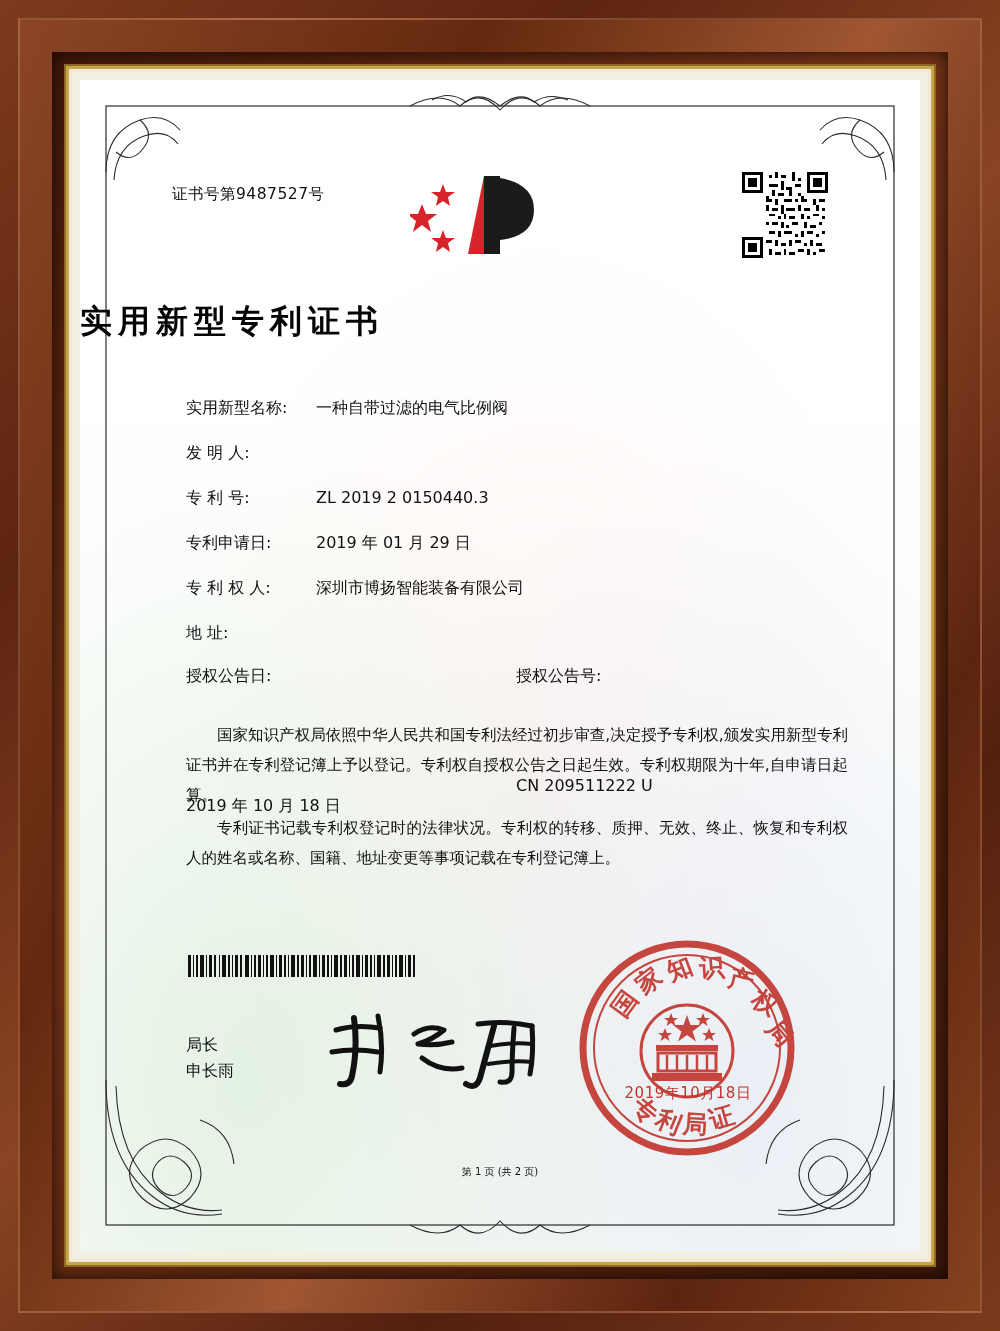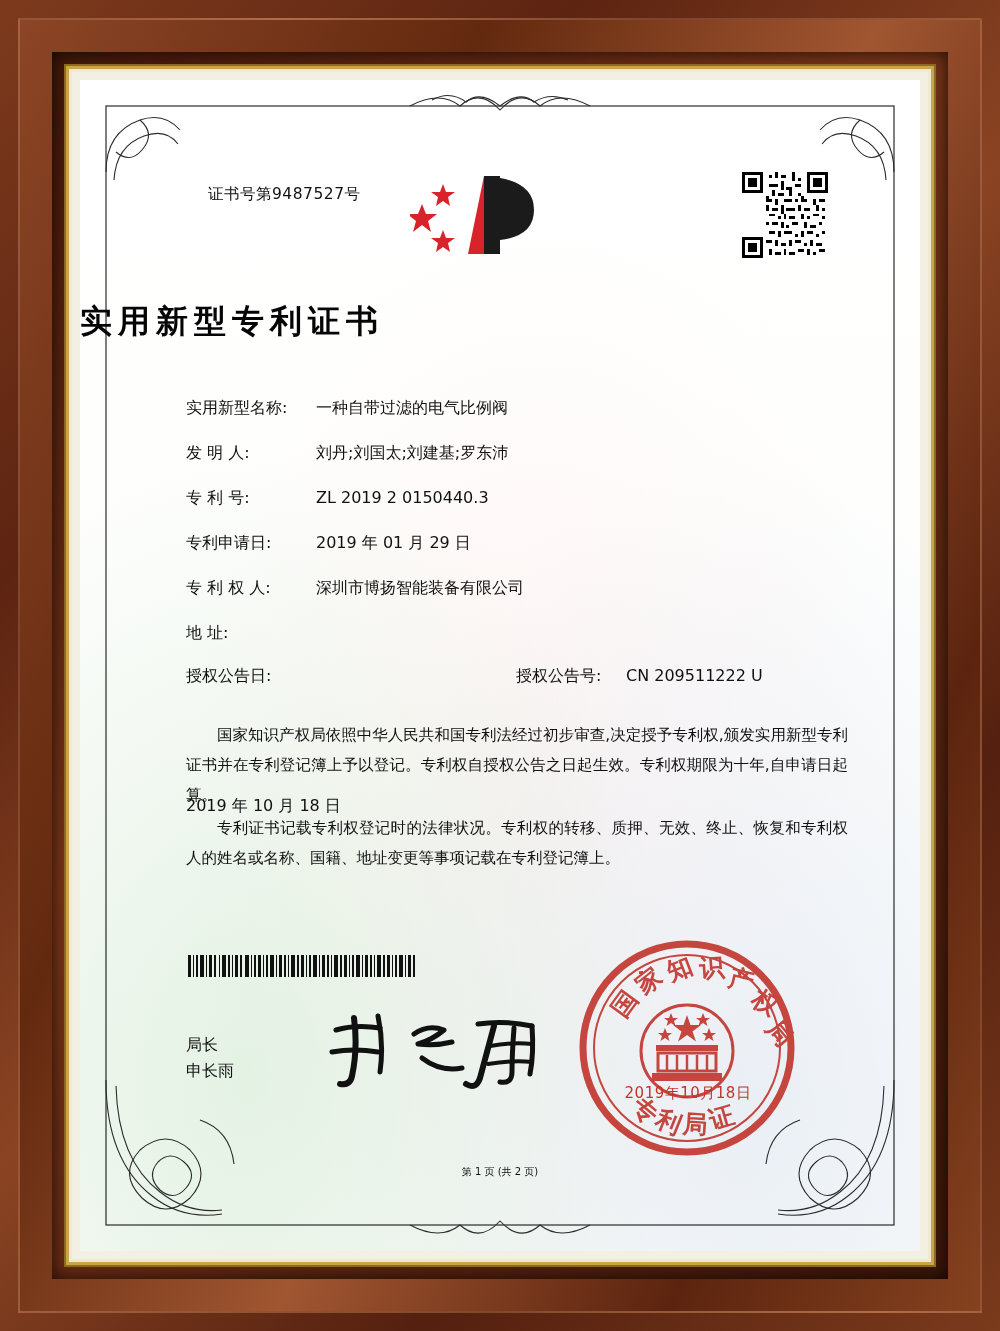--- a/index.html
+++ b/index.html
@@ -39,38 +39,38 @@
       radial-gradient(ellipse at 80% 88%, rgba(214,226,240,.5) 0%, rgba(255,255,255,0) 45%),
       radial-gradient(ellipse at 55% 60%, rgba(255,228,226,.35) 0%, rgba(255,255,255,0) 55%),
       linear-gradient(#ffffff,#fdfdfb);
     overflow:hidden;
   }
   .deco-svg{position:absolute;left:0;top:0;width:100%;height:100%;}
   
   .content{position:absolute;left:0;top:0;right:0;bottom:0;}
   .cert-no{
     position:absolute;left:92px;top:104px;
-    font-size:15.5px;color:#111;letter-spacing:.5px;margin-left:36px;
+    font-size:15.5px;color:#111;letter-spacing:.5px;
   }
   .logo{position:absolute;left:330px;top:90px;width:140px;height:90px;}
   .qr{
     position:absolute;right:92px;top:92px;width:86px;height:86px;
   }
   .title{
     position:absolute;left:0;right:0;top:220px;text-align:left;
     font-family:"DejaVu Serif","Liberation Serif",serif;
     font-weight:bold;font-size:32px;letter-spacing:6px;color:#050505;
   }
   .fields{position:absolute;left:106px;top:316px;right:70px;}
   .row{display:flex;margin-bottom:21px;font-size:16px;color:#111;line-height:1.5;}
   .lbl{width:130px;flex:0 0 130px;white-space:nowrap;}
   .val{flex:1;}
   .row-inline{display:flex;margin-bottom:8px;font-size:16px;color:#111;}
   .pub-left{display:flex;width:330px;flex-direction:column;}
-  .pub-right{display:flex;}
+  .pub-right{display:flex;flex-direction:column;}
   .pub-right .lbl{width:110px;flex:0 0 110px;}
   .para{
     position:absolute;left:106px;right:72px;top:640px;
     font-size:15.5px;color:#111;line-height:1.95;text-align:justify;
   }
   .para p{margin:0 0 2px 0;text-indent:2em;}
   .barcode{position:absolute;left:108px;top:875px;width:230px;height:22px;}
   .sign-label{position:absolute;left:106px;top:952px;font-size:16px;color:#111;line-height:1.6;}
   .signature{position:absolute;left:238px;top:930px;width:240px;height:80px;}
   .seal{position:absolute;left:492px;top:853px;width:230px;height:230px;}
@@ -232,21 +232,20 @@
 
       <div class="title">实用新型专利证书</div>
 
       <div class="fields">
         <div class="row">
           <div class="lbl">实用新型名称:</div>
           <div class="val">一种自带过滤的电气比例阀</div>
         </div>
         <div class="row">
           <div class="lbl">发 明 人:</div>
-          <div class="val">刘丹;刘国太;刘建基;罗东沛</div>
         </div>
         <div class="row">
           <div class="lbl">专 利 号:</div>
           <div class="val">ZL 2019 2 0150440.3</div>
         </div>
         <div class="row">
           <div class="lbl">专利申请日:</div>
           <div class="val">2019 年 01 月 29 日</div>
         </div>
         <div class="row">

